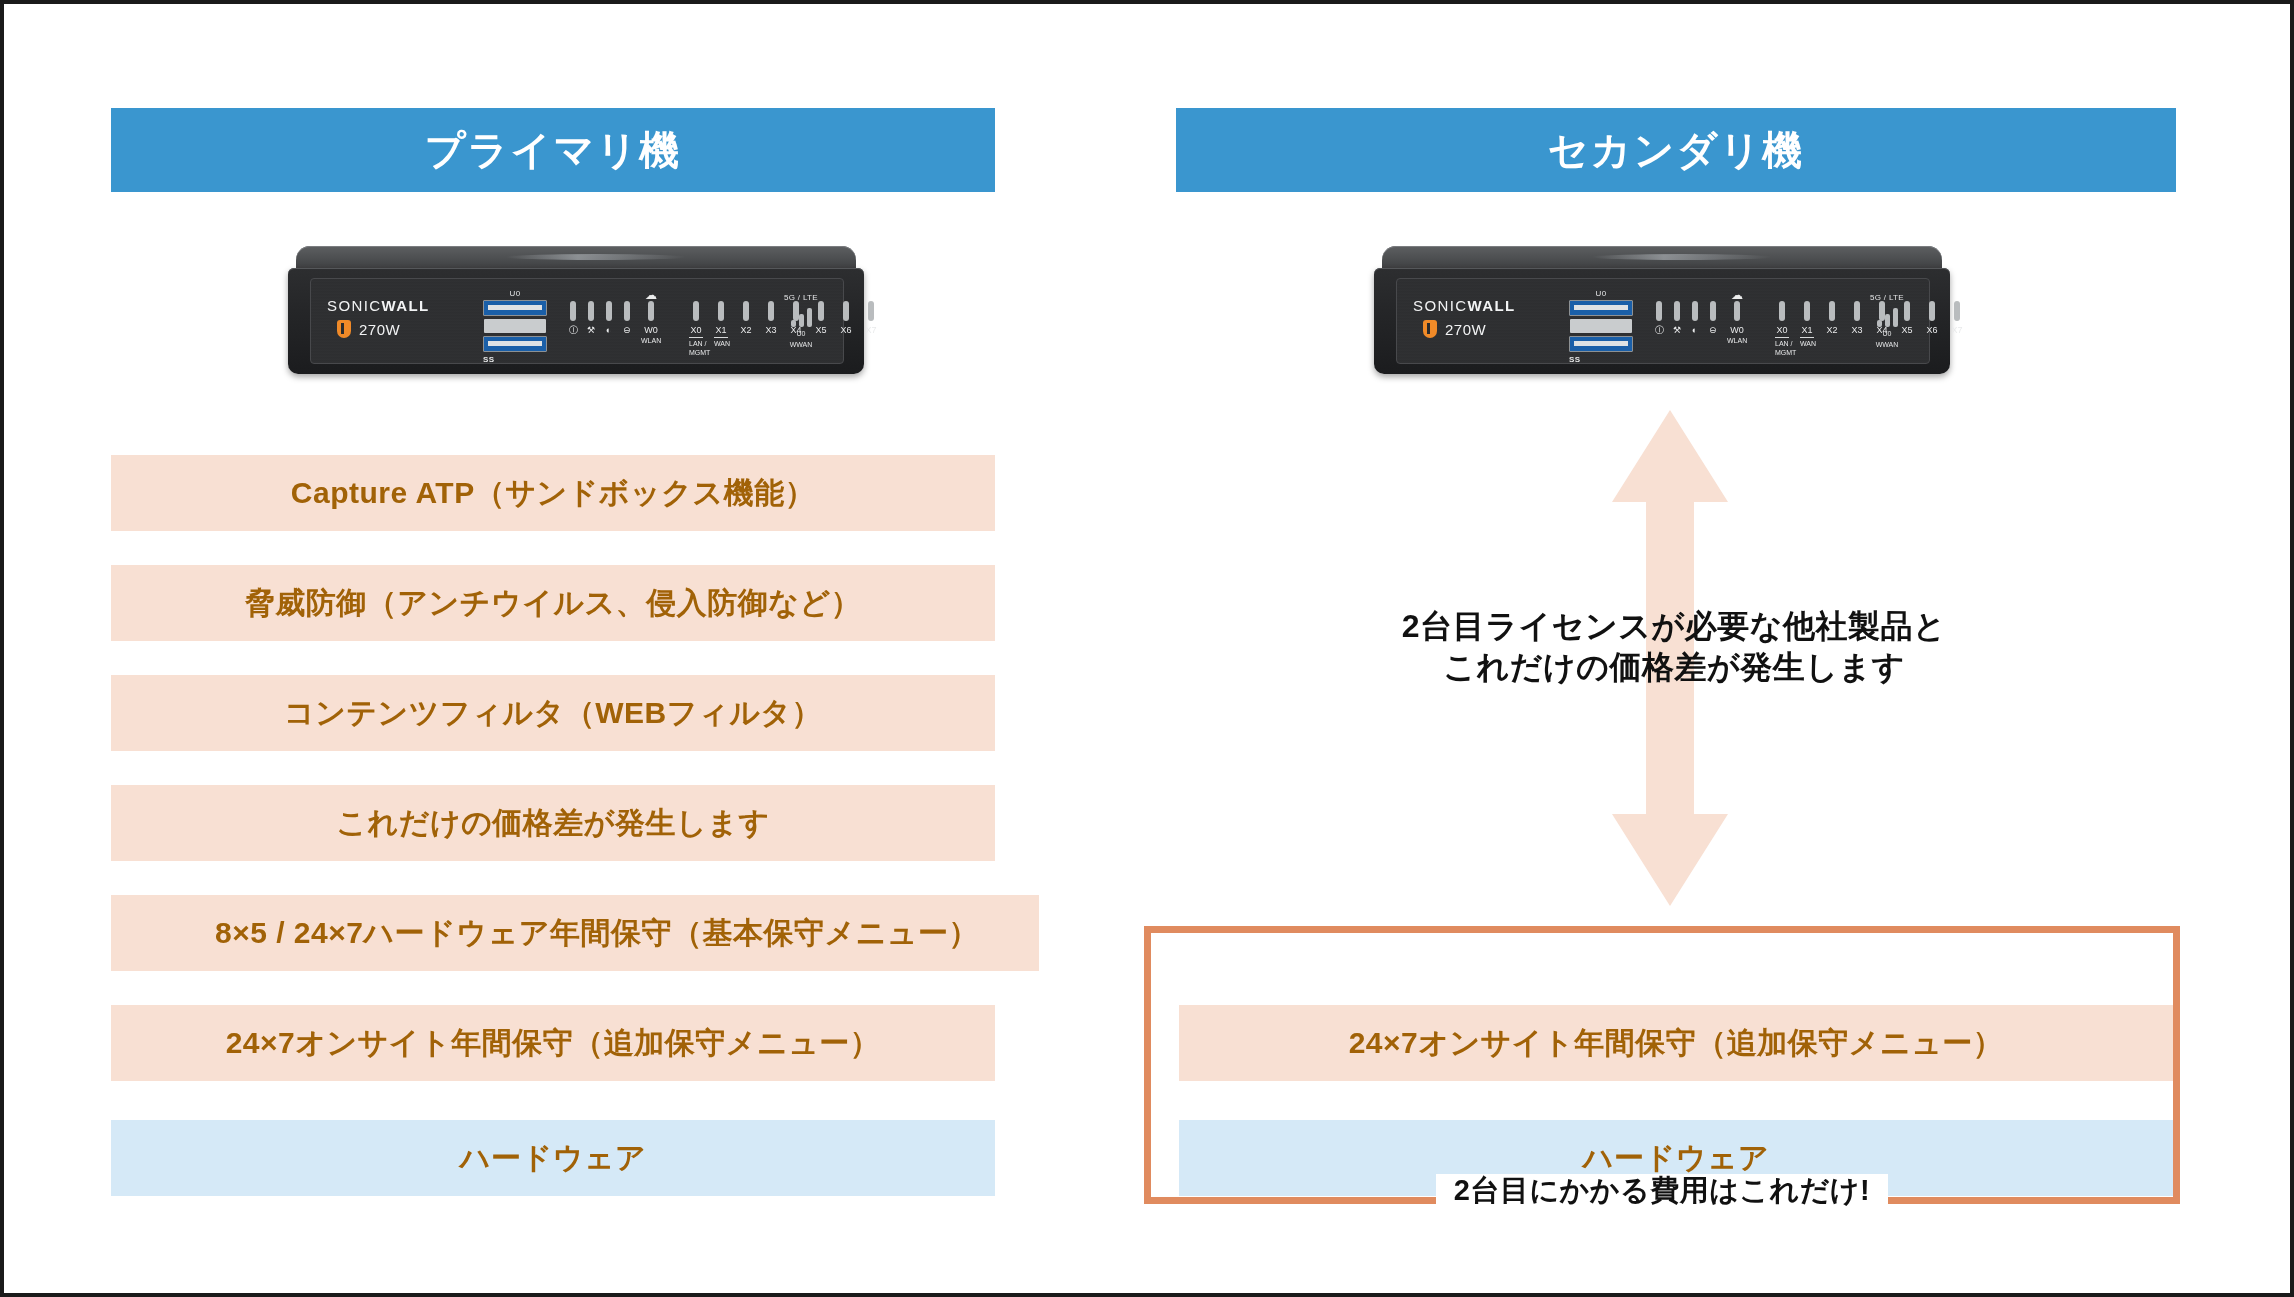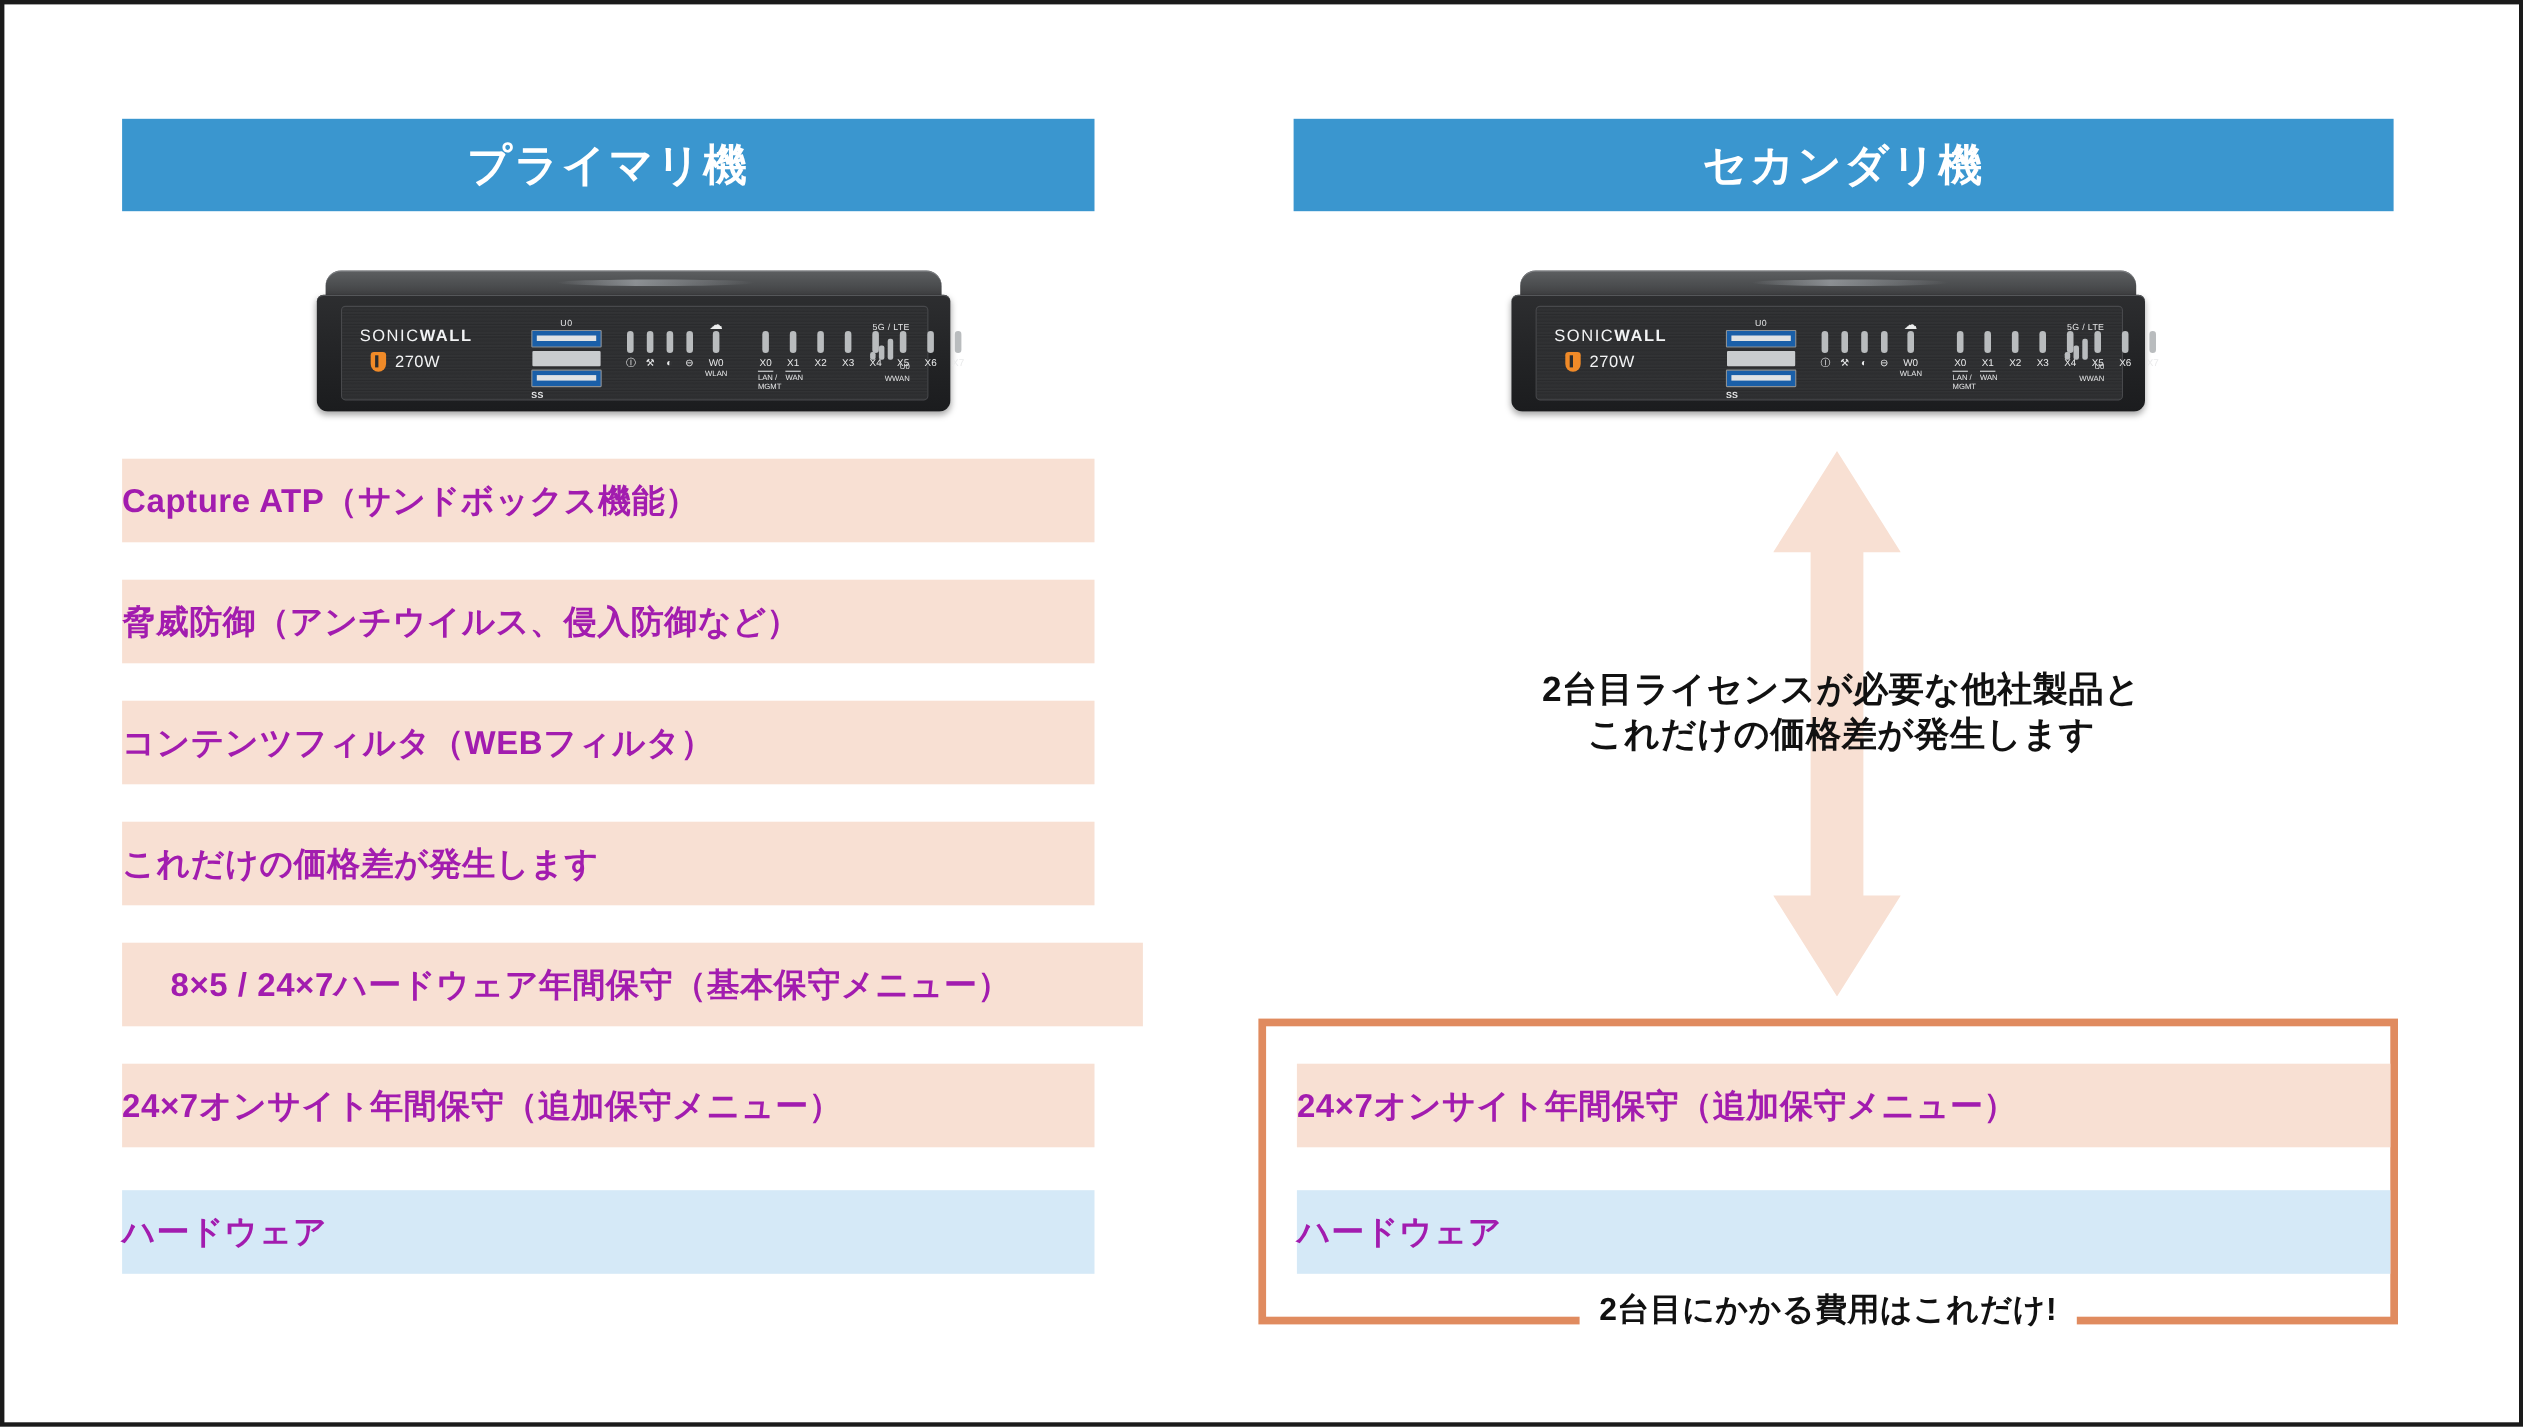--- a/index.html
+++ b/index.html
@@ -158,38 +158,40 @@
     color: #e9eaeb; font-size: 7px; line-height: 9px; white-space: nowrap;
   }
   .wifi-mark {
     position: absolute;
     left: 50%; top: -13px;
     transform: translateX(-50%);
     color: #eceded; font-size: 12px;
   }
   .x0-underline { border-top: 1px solid #d8dadb; margin-top: 1px; padding-top: 1px; }
 
-  .signal { position: absolute; right: 16px; top: 14px; text-align: right; width: 52px; }
+  .signal { position: absolute; right: 16px; top: 14px; text-align: center; width: 52px; }
   .signal-top { color: #e4e5e6; font-size: 8px; letter-spacing: .3px; }
   .signal-bars {
     display: flex; align-items: flex-end; justify-content: center;
     gap: 3px; height: 22px; margin-top: 3px;
   }
   .signal-bars i { display: block; background: #b9bcbe; width: 5px; border-radius: 2px; }
   .signal-foot { color: #e4e5e6; font-size: 7px; line-height: 9px; margin-top: 2px; }
 
   
   .row {
     position: absolute;
     display: flex;
     align-items: center;
+    justify-content: center;
     font-size: 30px;
     font-weight: 700;
-    color: #a21caf;
+    color: #a16207;
     letter-spacing: .5px;
+    margin-top: 38px;
   }
   .row-peach { background: #f8e0d3; }
   .row-blue  { background: #d5e9f7; }
 
   .stack-left .row { left: 107px; width: 884px; height: 76px; }
 
   .stack-right .row { left: 1175px; width: 994px; height: 76px; }
 
   
   #price-arrow {

